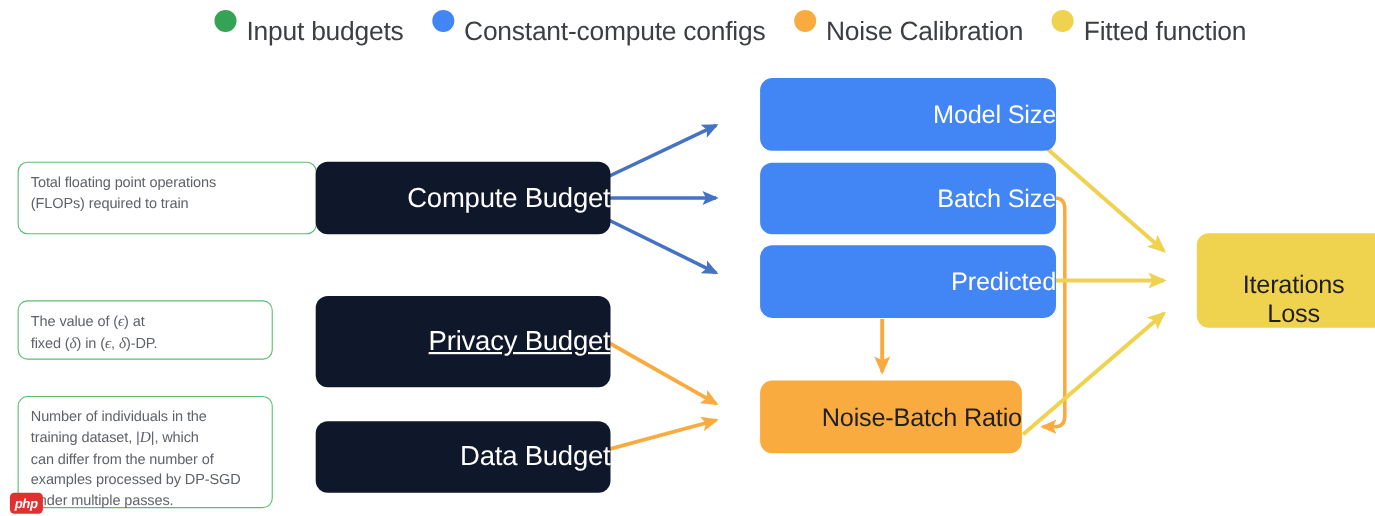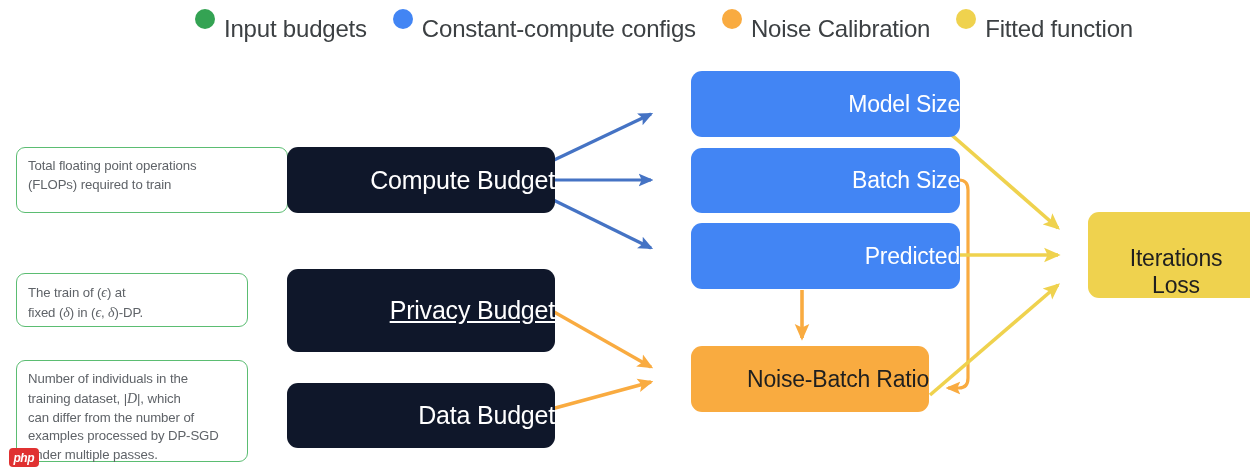--- a/index.html
+++ b/index.html
@@ -204,21 +204,21 @@
 
     <path d="M 930 395 L 1058 285" fill="none" stroke="#efd24e" stroke-width="3.6" marker-end="url(#ah-yellow)"></path>
   </svg>
 
   <div class="note" style="left:16px; top:147px; width:272px; height:66px;">
     <div>Total floating point operations</div>
     <div>(FLOPs) required to train</div>
   </div>
 
   <div class="note" style="left:16px; top:273px; width:232px; height:54px;">
-    <div><span>The train of (</span><i class="mathv sym">ϵ</i><span>) at</span></div>
+    <div><span>The value of (</span><i class="mathv sym">ϵ</i><span>) at</span></div>
     <div><span>fixed (</span><i class="mathv sym">δ</i><span>) in (</span><i class="mathv sym">ϵ</i><span>, </span><i class="mathv sym">δ</i><span>)-DP.</span></div>
   </div>
 
   <div class="note" style="left:16px; top:360px; width:232px; height:102px;">
     <div>Number of individuals in the</div>
     <div><span>training dataset, |</span><i class="mathv">D</i><span>|, which</span></div>
     <div>can differ from the number of</div>
     <div>examples processed by DP-SGD</div>
     <div>under multiple passes.</div>
   </div>

